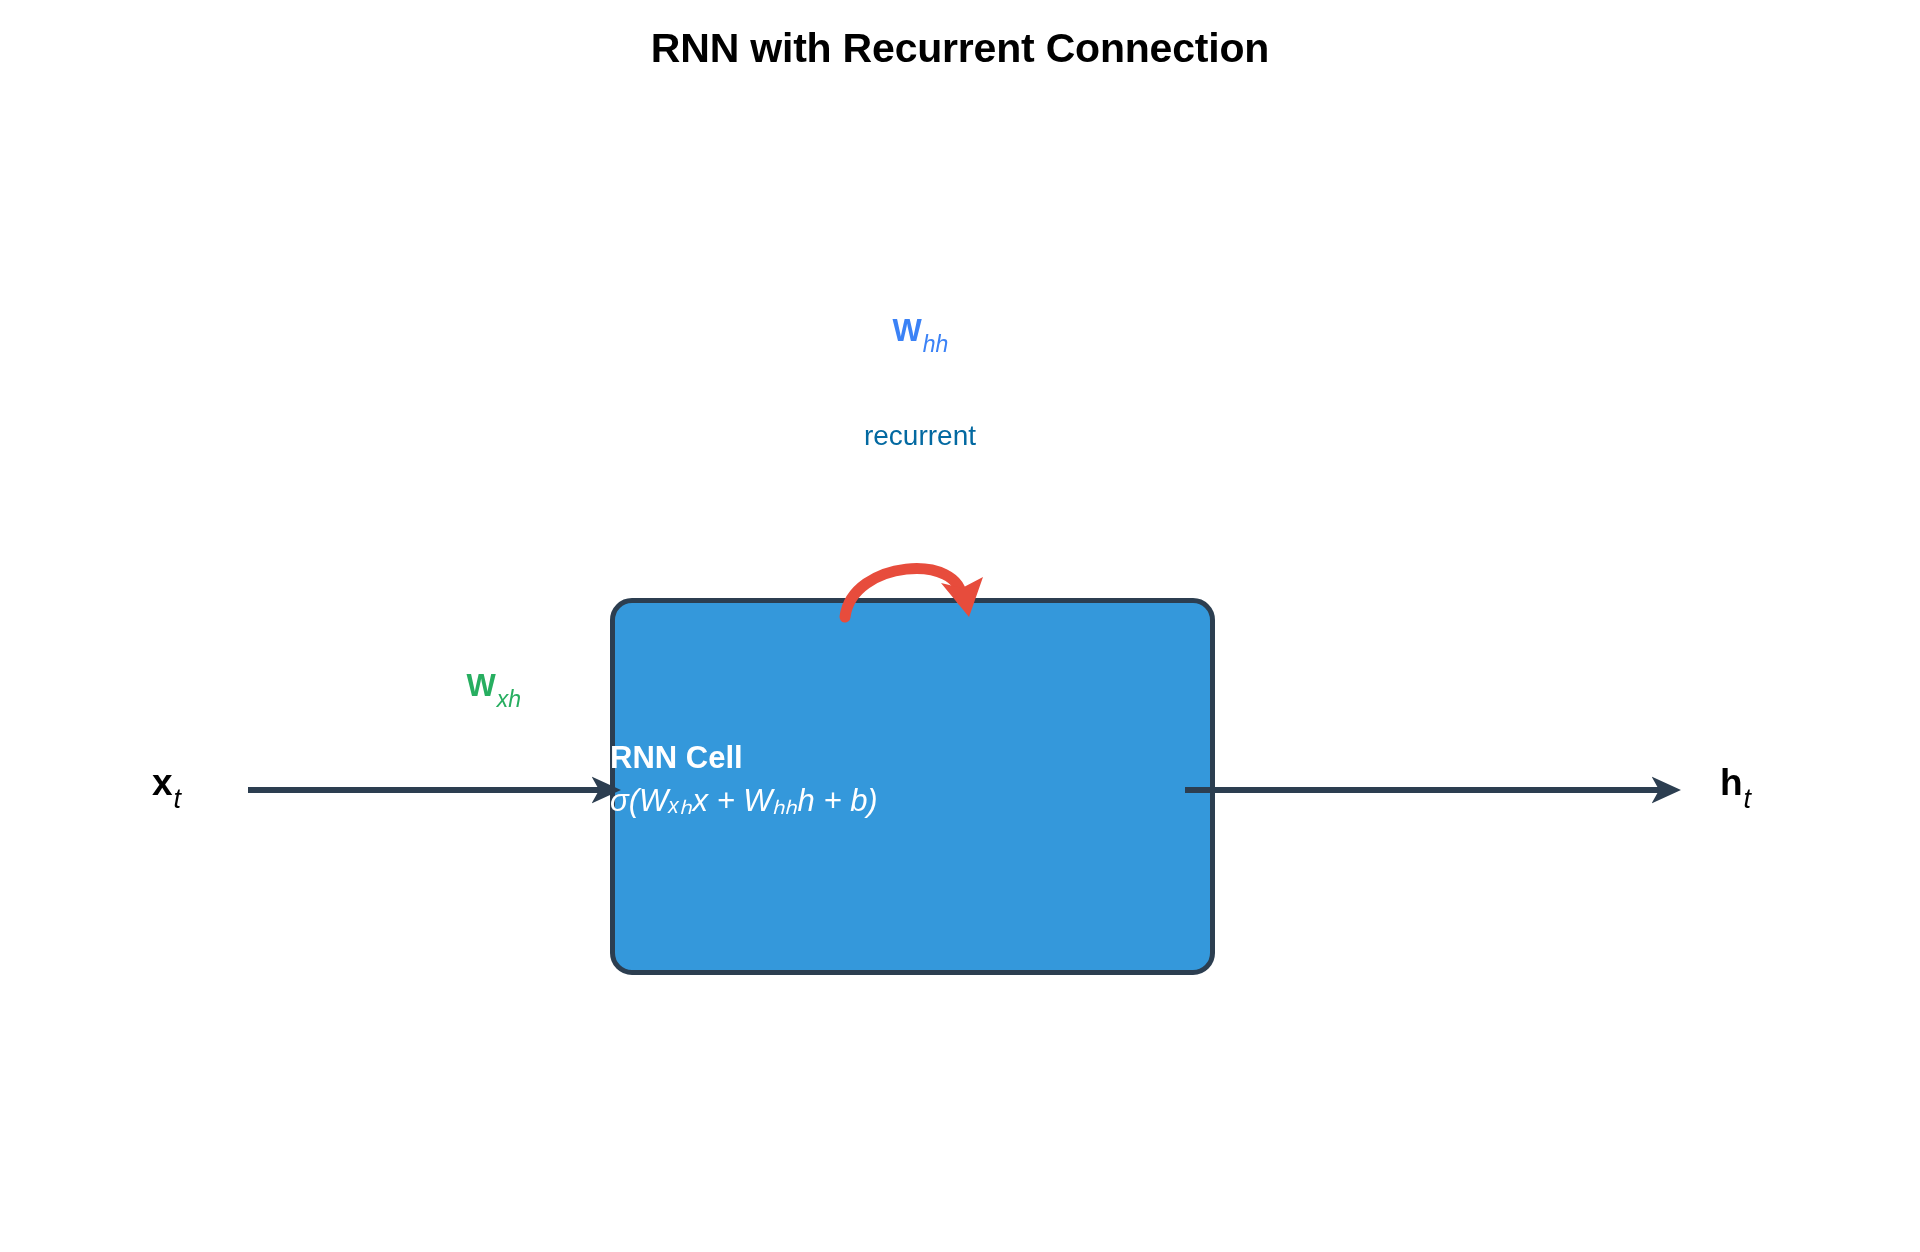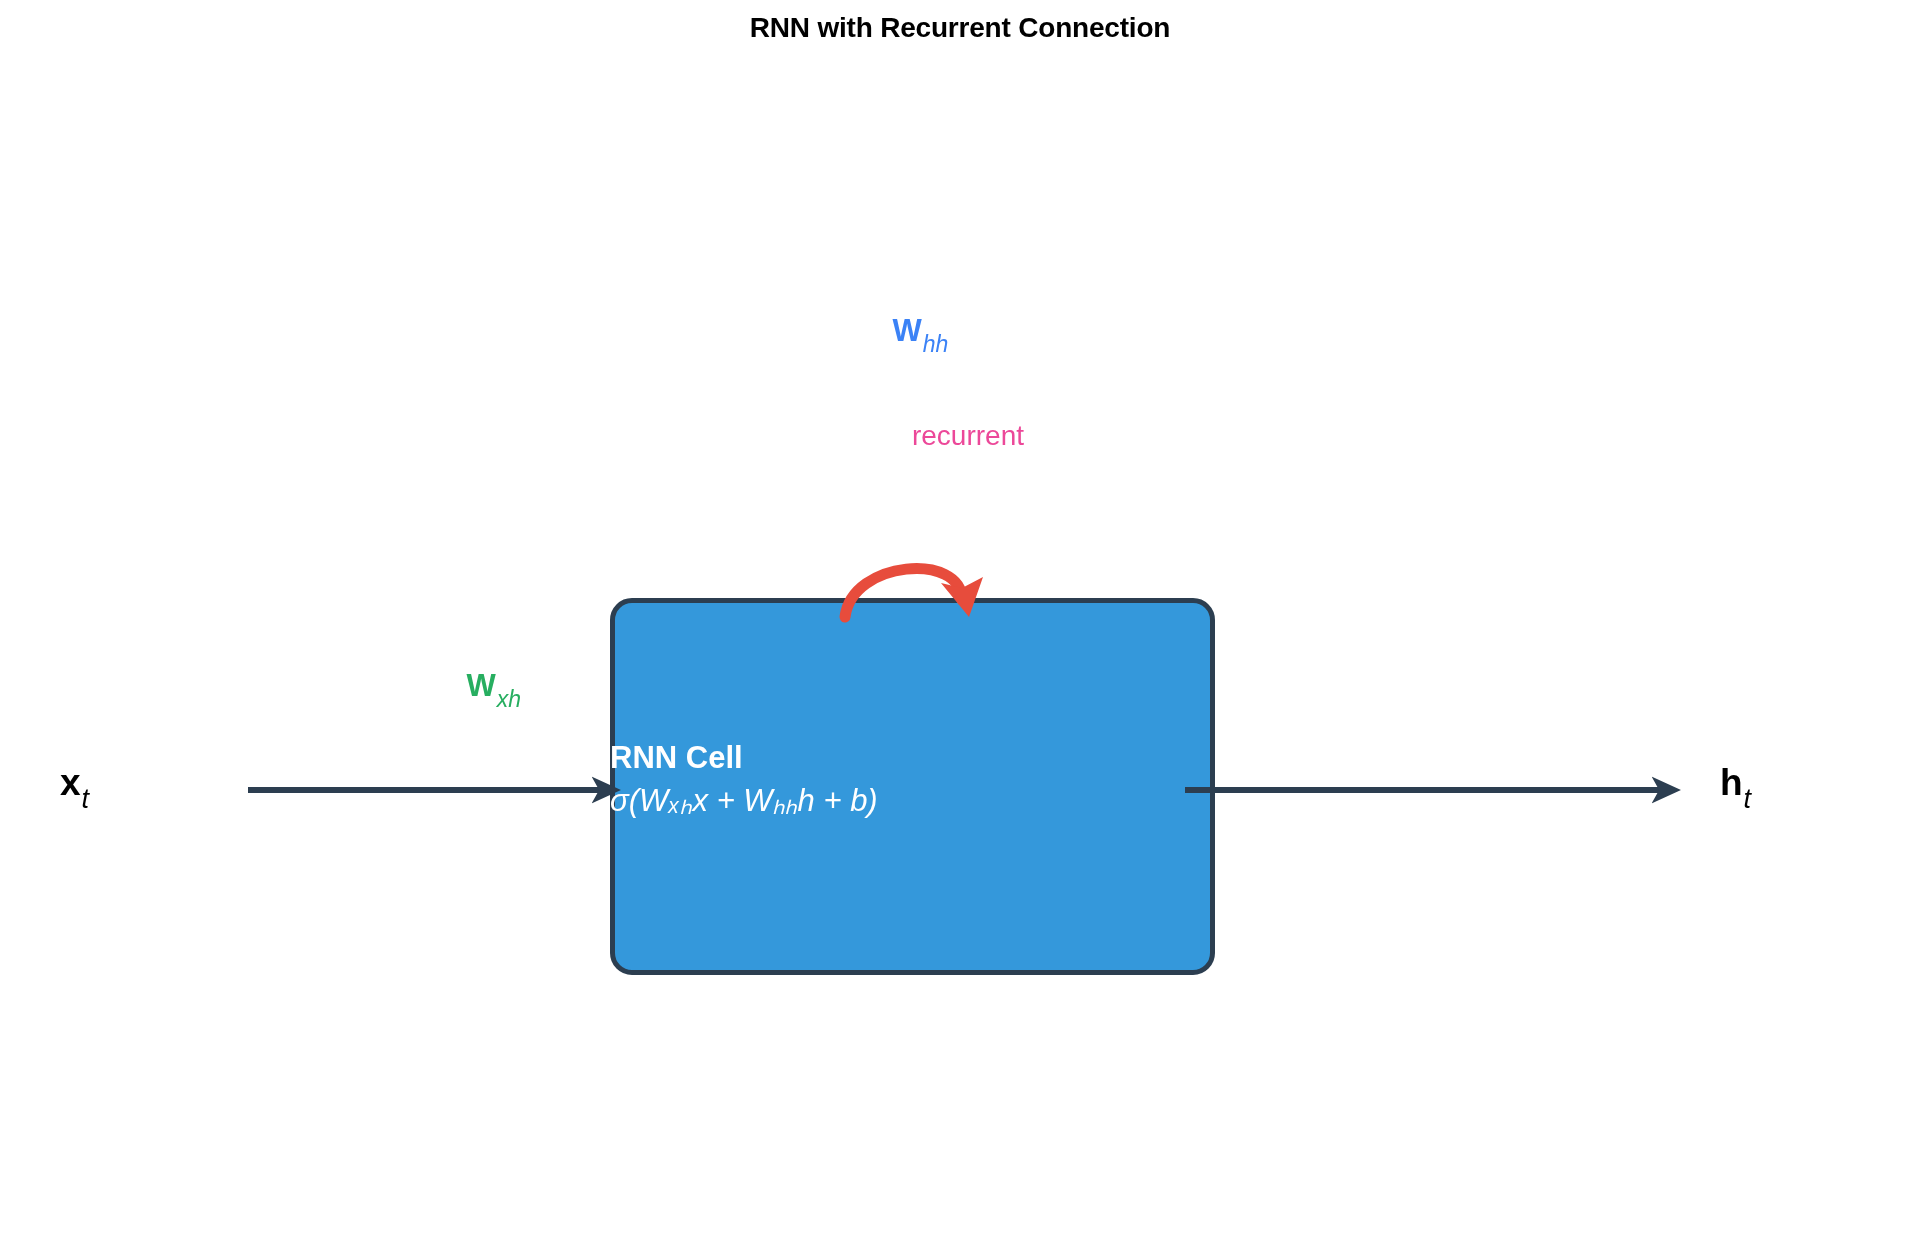--- a/index.html
+++ b/index.html
@@ -19,24 +19,24 @@
     left: 0;
     top: 0;
     width: 1920px;
     height: 1252px;
   }
   .abs { position: absolute; }
 
   
   #diagram-title {
     left: 0;
-    top: 12px;
+    top: 25px;
     width: 1920px;
     text-align: center;
-    font-size: 28px;
+    font-size: 41px;
     font-weight: bold;
     color: #000000;
     letter-spacing: -0.2px;
   }
 
   
   #rnn-cell-box {
     left: 610px;
     top: 598px;
     width: 605px;
@@ -87,24 +87,23 @@
     top: 313px;
     width: 1840px;
     text-align: center;
     color: #3b82f6;
   }
   #recurrent-label {
     left: 0px;
     top: 420px;
     width: 1840px;
     text-align: center;
-    color: #ec4899;
+    color: #0369a1;
     font-size: 28px;
     font-weight: normal;
-    padding-left: 48px;
   }
   #w-xh-label {
     left: 290px;
     top: 668px;
     width: 230px;
     text-align: right;
     color: #27AE60;
   }
 
   
@@ -120,21 +119,21 @@
     font-weight: normal;
     vertical-align: sub;
     position: relative;
     top: 5px;
     left: 1px;
   }
   #input-var-label {
     left: 60px;
     top: 762px;
     width: 120px;
-    text-align: left;
+    text-align: right;
   }
   #output-var-label {
     left: 1720px;
     top: 762px;
     width: 130px;
   }
 
   
   #arrow-layer {
     left: 0;

